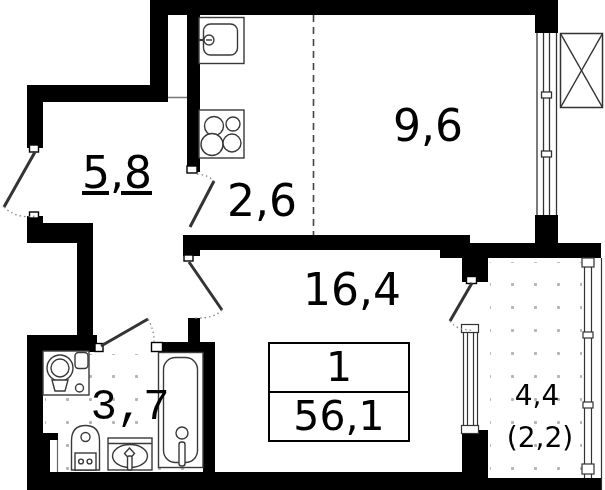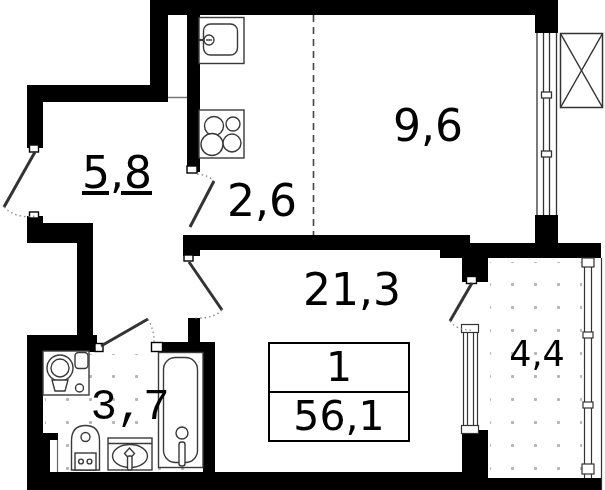--- a/index.html
+++ b/index.html
@@ -5,21 +5,21 @@
   html,body{margin:0;padding:0;background:#fff;}
   .plan{position:relative;width:605px;height:490px;background:#fff;overflow:hidden;
         font-family:"DejaVu Sans",sans-serif;}
   .wall{position:absolute;background:#000;}
   .dots{position:absolute;
         background-image:radial-gradient(circle,#b5b5b5 1.3px,transparent 1.9px);
         background-size:23px 23px;background-position:11px 11px;}
   .gfx{position:absolute;left:0;top:0;pointer-events:none;}
   .label{position:absolute;transform:translate(-50%,-50%);color:#000;white-space:nowrap;
          font-size:44px;line-height:1;}
-  .label.small{font-size:35px;}
+  .label.small{font-size:28px;margin-top:42px;}
   .info-box{position:absolute;left:268px;top:342px;width:142px;height:100px;
             border:2px solid #000;box-sizing:border-box;display:flex;flex-direction:column;background:#fff;}
   .info-cell{flex:1;display:flex;align-items:center;justify-content:center;
              font-size:41px;line-height:1;color:#000;}
   .info-cell.bottom{border-top:2px solid #000;}
 </style>
 </head>
 <body>
 
 <div class="plan">
@@ -173,22 +173,23 @@
       <rect x="158.5" y="352.5" width="44.5" height="115"></rect>
       <rect x="163.5" y="357.5" width="34" height="105" rx="12"></rect>
       <circle cx="182" cy="433" r="6"></circle>
       <rect x="179" y="442" width="6" height="24" rx="2.5"></rect>
     </g>
   </svg>
 
   <div class="label" style="left:117px;top:173px;text-decoration:underline;">5,8</div>
   <div class="label" style="left:262px;top:201px;">2,6</div>
   <div class="label" style="left:428px;top:126px;">9,6</div>
-  <div class="label" style="left:352px;top:290px;">21,3</div>
+  <div class="label" style="left:352px;top:290px;">16,4</div>
   <div class="label" style="left:130px;top:407px;font-family:Liberation Mono, monospace;">3,7</div>
   <div class="label small" style="left:537px;top:354px;">4,4</div>
+  <div class="label small" style="left:540px;top:396px;">(2,2)</div>
 
   <div class="info-box">
     <div class="info-cell">1</div>
     <div class="info-cell bottom">56,1</div>
   </div>
 
 </div>
 
 </body></html>

